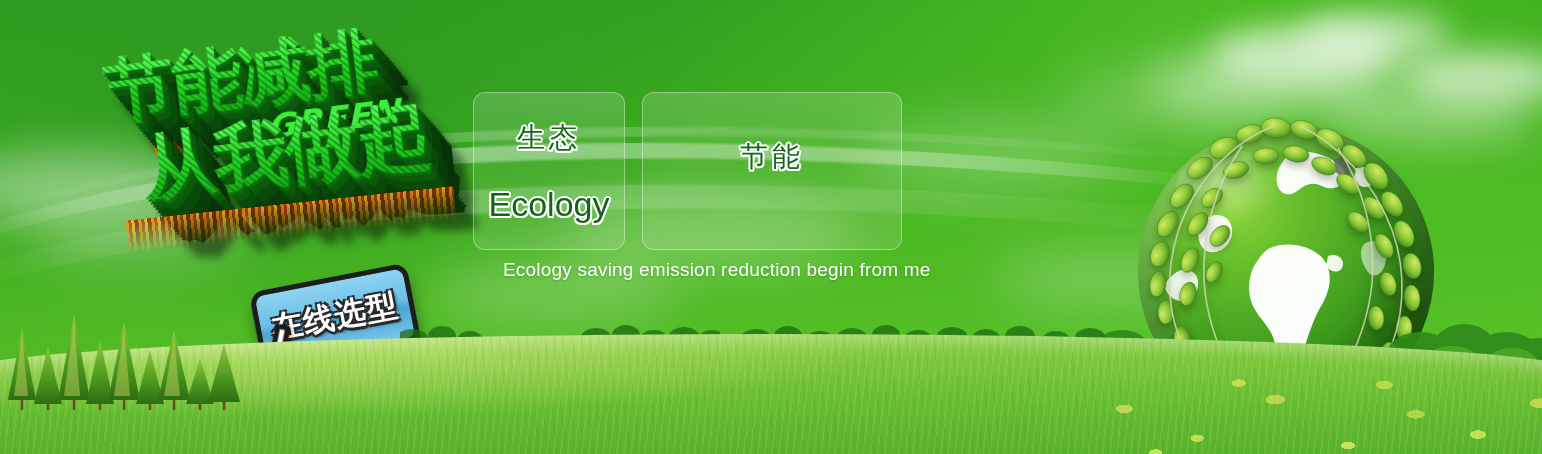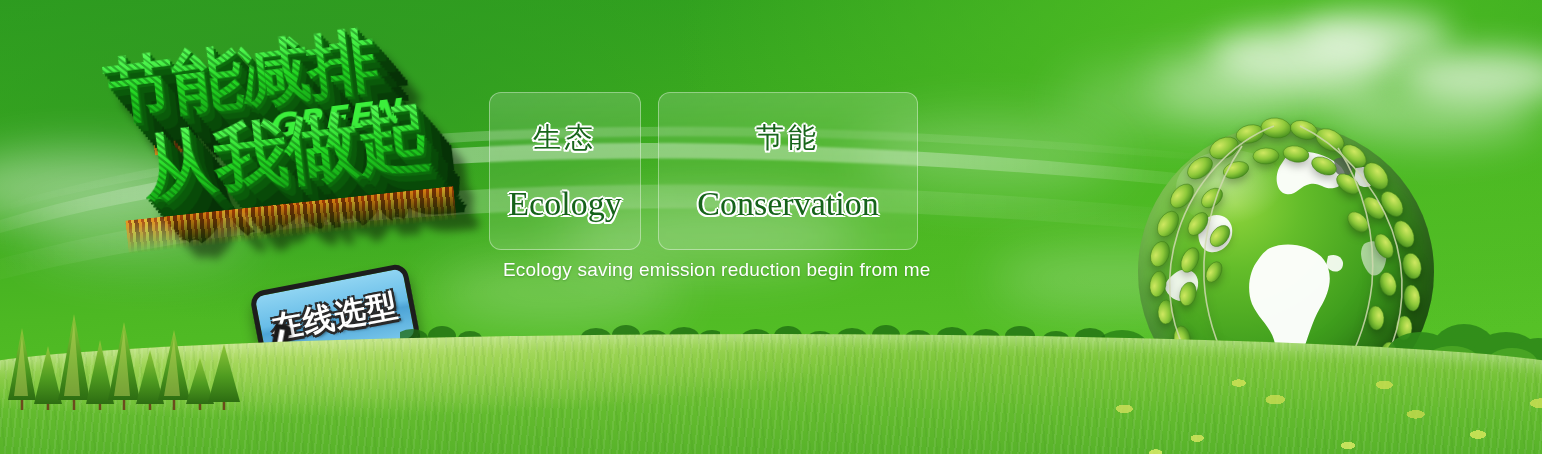--- a/index.html
+++ b/index.html
@@ -136,21 +136,21 @@
   }
   .cursor-hand{
     position:absolute; left:-18px; top:46px; width:86px; height:96px;
     transform:rotate(11deg);
   }
   .cursor-hand svg{ display:block; width:100%; height:100%;
     filter:drop-shadow(2px 3px 2px rgba(0,0,0,.45)); }
 
   
   .cards{
-    position:absolute; left:489px; top:92px;
+    position:absolute; left:473px; top:92px;
     display:flex; gap:17px;
   }
   .card{
     height:158px;
     border-radius:12px;
     border:1px solid rgba(255,255,255,.38);
     background:linear-gradient(180deg, rgba(255,255,255,.17) 0%, rgba(255,255,255,.07) 45%, rgba(255,255,255,.12) 100%);
     display:flex; flex-direction:column; align-items:center; justify-content:center;
     padding:0 22px;
     backdrop-filter:blur(1px);
@@ -161,21 +161,21 @@
 
   .card-cn{
     font-family:"DejaVu Sans","Liberation Sans",sans-serif;
     font-size:28px; font-weight:normal; color:#18661b;
     margin-bottom:28px; letter-spacing:4px;
     text-shadow:
       -1.5px -1.5px 0 #fff, 1.5px -1.5px 0 #fff, -1.5px 1.5px 0 #fff, 1.5px 1.5px 0 #fff,
       -2px 0 0 #fff, 2px 0 0 #fff, 0 -2px 0 #fff, 0 2px 0 #fff;
   }
   .card-en{
-    font-family:Liberation Serif, serif;
+    font-family:Liberation Sans, sans-serif;
     font-size:34px; font-weight:normal; color:#16631a; white-space:nowrap;
     text-shadow:
       -1.5px -1.5px 0 #fff, 1.5px -1.5px 0 #fff, -1.5px 1.5px 0 #fff, 1.5px 1.5px 0 #fff,
       -2px 0 0 #fff, 2px 0 0 #fff, 0 -2px 0 #fff, 0 2px 0 #fff;
   }
 
   .subtitle{
     position:absolute; left:503px; top:259px;
     font-family:"Liberation Sans","DejaVu Sans",sans-serif;
     font-size:19px; color:#ffffff; letter-spacing:.2px;
@@ -274,21 +274,20 @@
 
   <div class="cards">
 
     <div class="card c1">
       <div class="card-cn">生态</div>
       <div class="card-en">Ecology</div>
     </div>
 
     <div class="card c2">
       <div class="card-cn">节能</div>
-      <div class="card-en">Conservation</div>
     </div>
 
 
   </div>
 
   <div class="subtitle">Ecology saving emission reduction begin from me</div>
 
   <div class="globe-wrap">
     <div class="globe-shadow"></div>
     <div class="globe">

